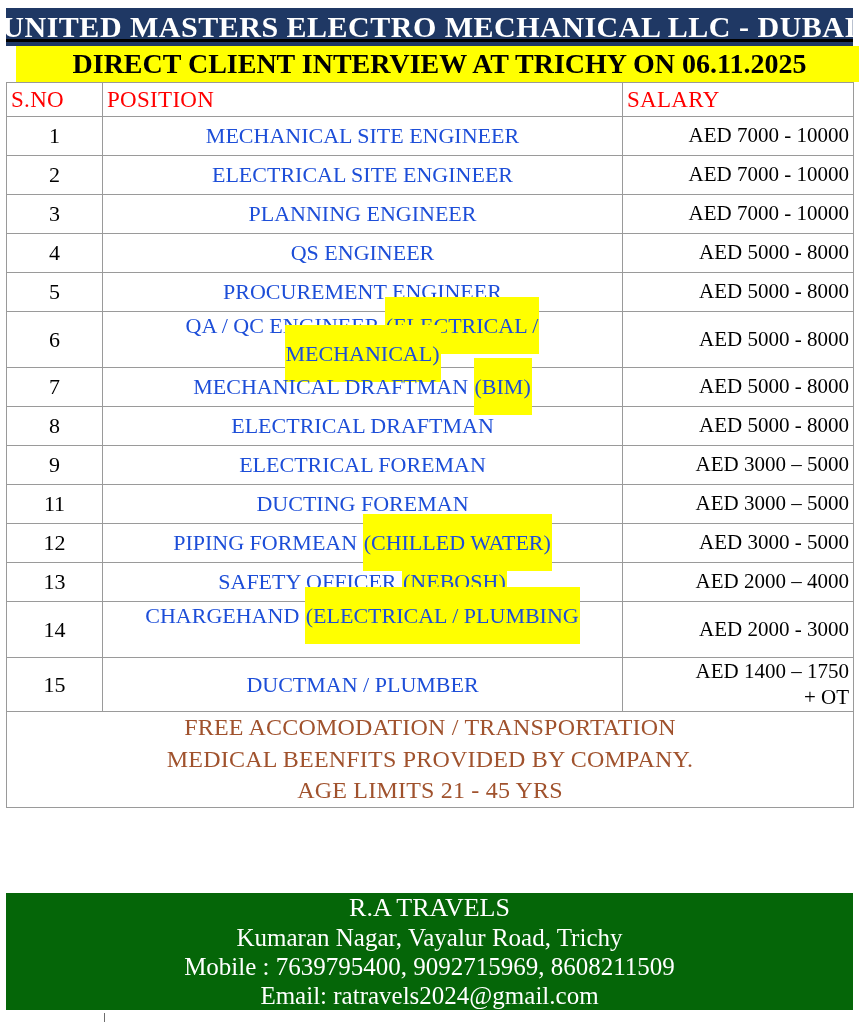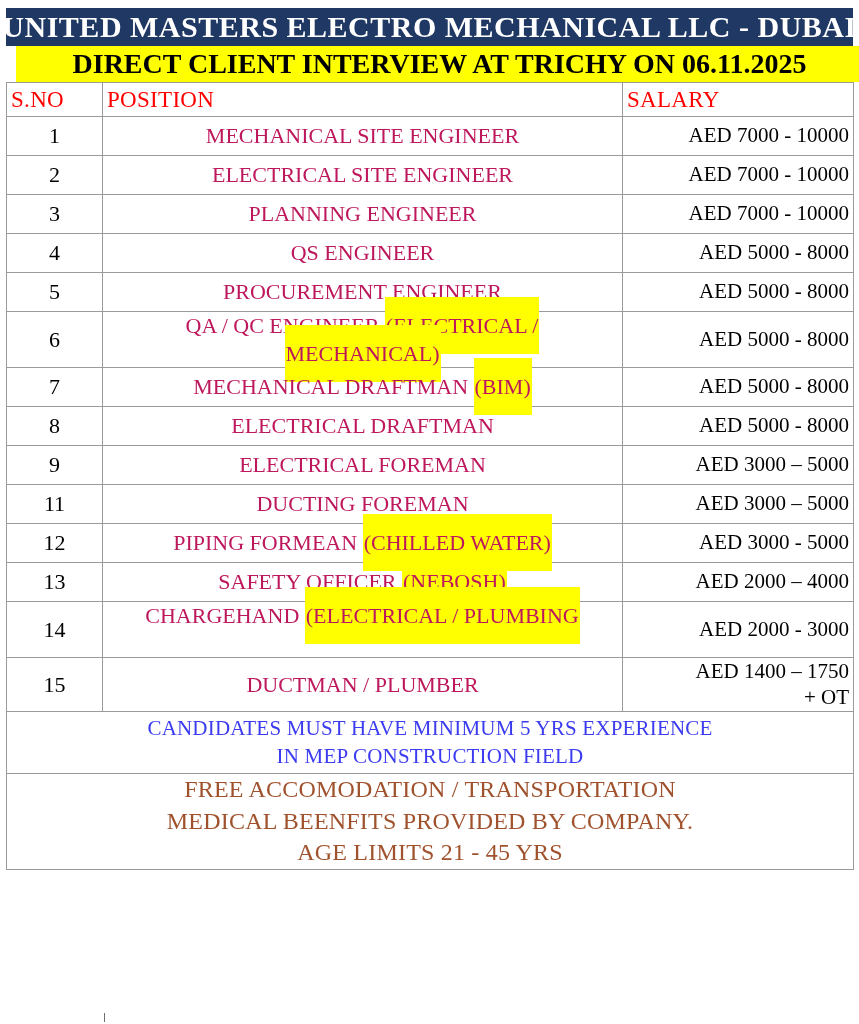--- a/index.html
+++ b/index.html
@@ -23,20 +23,21 @@
   
   .company-band {
     position: absolute;
     left: 6px; top: 8px;
     width: 847px; height: 38px;
     background: #1f3864;
     display: flex;
     align-items: center;
     justify-content: center;
     overflow: hidden;
+    text-decoration: underline;
   }
   .company-band .txt {
     color: #ffffff;
     font-size: 30px;
     font-weight: bold;
     letter-spacing: 0.5px;
     white-space: nowrap;
     transform: scaleX(1.0);
     line-height: 1;
   }
@@ -88,21 +89,21 @@
   }
 
   .r-sno {
     text-align: center;
     font-size: 22px;
     color: #000000;
   }
   .r-pos {
     text-align: center;
     font-size: 22px;
-    color: #be185d;
+    color: #1d4ed8;
     line-height: 1.25;
   }
   .r-sal {
     text-align: right;
     font-size: 21px;
     color: #000000;
     line-height: 1.22;
     margin-left: 8px;
   }
   tr.row-1line td { height: 39px; }
@@ -274,32 +275,32 @@
 
       <tr class="row-2line">
         <td class="r-sno">15</td>
         <td class="r-pos"><span>DUCTMAN  /   PLUMBER</span></td>
         <td class="r-sal">
           <span style="display:block">AED 1400  –  1750</span>
           <span style="display:block">+ OT</span>
         </td>
       </tr>
 
-      <tr>
-        <td class="note-blue" colspan="3">
-          <span style="display:block">CANDIDATES  MUST HAVE  MINIMUM  5 YRS EXPERIENCE</span>
-          <span style="display:block">IN MEP CONSTRUCTION  FIELD</span>
-        </td>
-      </tr>
 
       <tr>
         <td class="note-brown" colspan="3">
           <span style="display:block">FREE ACCOMODATION  / TRANSPORTATION</span>
           <span style="display:block">MEDICAL  BEENFITS  PROVIDED  BY COMPANY.</span>
           <span style="display:block">AGE LIMITS  21 - 45 YRS</span>
         </td>
       </tr>
     </tbody>
   </table>
 
+  <div class="agency">
+    <div class="ag-line ag-name">R.A TRAVELS</div>
+    <div class="ag-line">Kumaran  Nagar,  Vayalur  Road,  Trichy</div>
+    <div class="ag-line">Mobile :  7639795400,   9092715969,   8608211509</div>
+    <div class="ag-line">Email:  ratravels2024@gmail.com</div>
+  </div>
 
   <div class="tick-artifact"></div>
 </div>
 
 </body></html>

